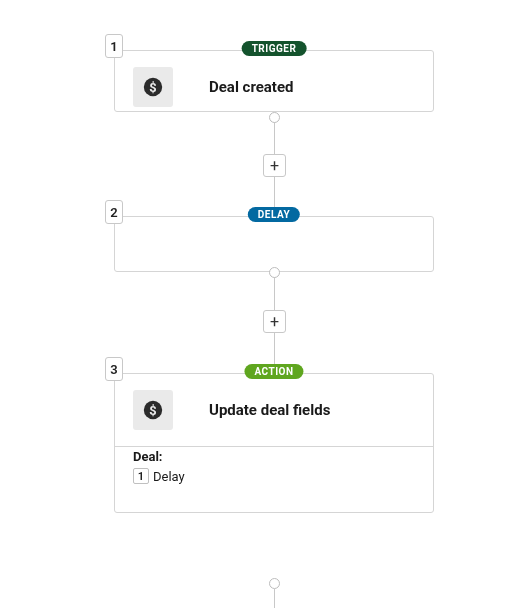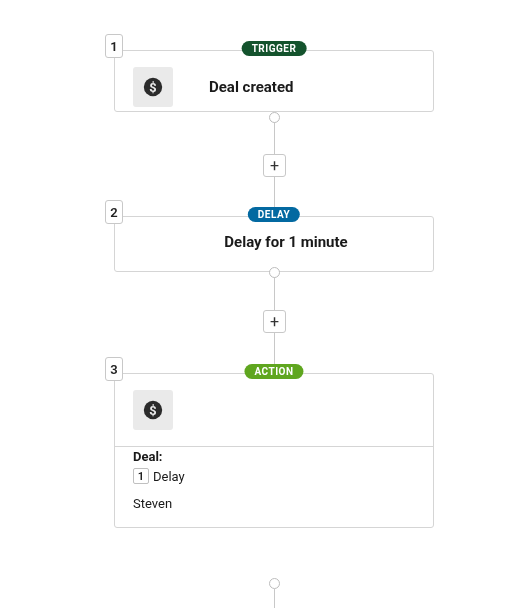--- a/index.html
+++ b/index.html
@@ -178,52 +178,47 @@
     </div>
   </div>
 
   <div class="connector-dot" style="top:112px;"></div>
   <div class="connector-line" style="top:118px; height:98px;"></div>
   <div class="add-button" style="top:154px;">+</div>
 
   <div class="step-card" style="top:216px; height:56px;">
     <div class="step-number">2</div>
     <div class="badge delay">DELAY</div>
-    <div class="card-header centered">
-      <div class="card-title solo">Delay for 1 minute</div>
-    </div>
   </div>
 
   <div class="connector-dot" style="top:267px;"></div>
   <div class="connector-line" style="top:273px; height:100px;"></div>
   <div class="add-button" style="top:310px;">+</div>
 
   <div class="step-card" style="top:373px;">
     <div class="step-number">3</div>
     <div class="badge action">ACTION</div>
     <div class="card-header">
       <div class="icon-box">
         <svg width="22" height="22" viewBox="0 0 24 24" fill="none">
           <circle cx="12" cy="12" r="10" fill="#2b2b2b"></circle>
           <text x="12" y="17" text-anchor="middle" font-size="14" font-weight="700" fill="#eaeaea">$</text>
         </svg>
       </div>
+      <div class="card-title">Update deal fields</div>
     </div>
     <div class="card-details">
       <div class="detail-group">
         <div class="detail-label">Deal:</div>
         <div class="detail-value">
           <span class="ref-chip">1</span>
           <span>Delay</span>
         </div>
       </div>
       <div class="detail-group">
-        <div class="detail-value">
-          <span>Steven</span>
-        </div>
       </div>
     </div>
   </div>
 
   <div class="connector-dot" style="top:578px;"></div>
   <div class="connector-line" style="top:589px; height:19px;"></div>
 
 </div>
 
 </body></html>

